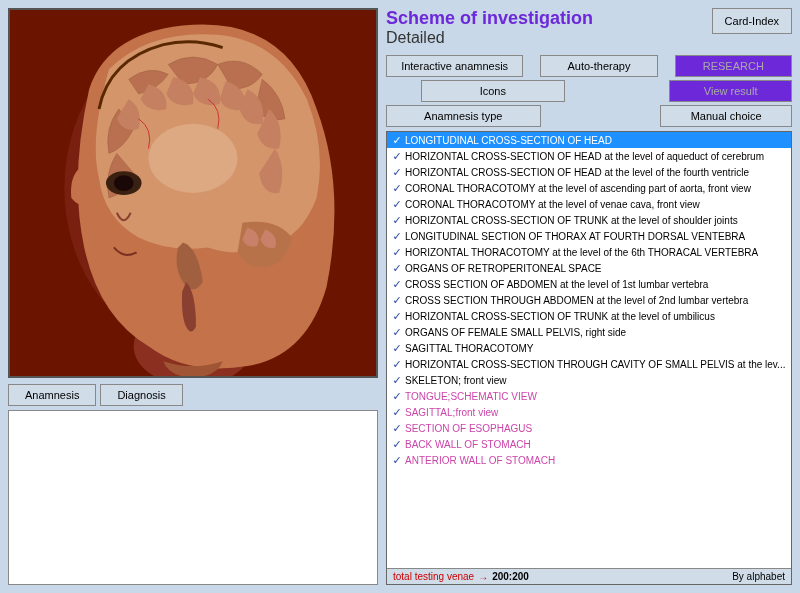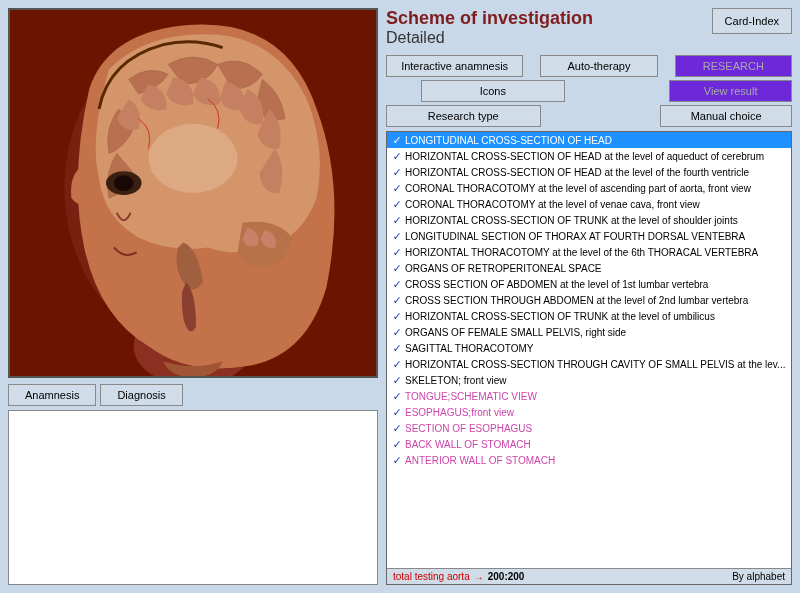--- a/index.html
+++ b/index.html
@@ -70,21 +70,21 @@
       gap: 4px;
     }
     .header-row {
       display: flex;
       justify-content: space-between;
       align-items: flex-start;
     }
     .scheme-title {
       font-size: 18px;
       font-weight: bold;
-      color: #7f1d1d;
+      color: #6d28d9;
     }
     .card-index-btn {
       padding: 6px 12px;
       background: #d0dce8;
       border: 1px solid #888;
       cursor: pointer;
       font-size: 11px;
     }
     .detailed-label {
       font-size: 16px;
@@ -272,21 +272,21 @@
         <button class="action-btn highlighted" style="flex:1; color:#aaa;">RESEARCH</button>
       </div>
 
       <div style="display:flex; gap:0;padding-left:35px;">
         <button class="action-btn" style="flex:1.2;">Icons</button>
         <div style="flex:1;"></div>
         <button class="action-btn highlighted" style="flex:1; color:#aaa;">View result</button>
       </div>
 
       <div style="display:flex; gap:3px;">
-        <button class="action-btn" style="flex:1.2;">Research type</button>
+        <button class="action-btn" style="flex:1.2;">Anamnesis type</button>
         <div style="flex:1;"></div>
         <button class="action-btn" style="flex:1;">Manual choice</button>
       </div>
     </div>
 
     <div class="list-container">
       <div class="list-inner">
         <div class="list-scroll" id="list-scroll">
 
         <div class="list-item selected">
@@ -352,39 +352,39 @@
             <div class="list-item">
               <span class="check">✓</span>
               <span class="item-text">SKELETON;  front  view</span>
             </div>
             <div class="list-item">
               <span class="check">✓</span>
               <span class="item-text pink">TONGUE;SCHEMATIC VIEW</span>
             </div>
             <div class="list-item">
               <span class="check">✓</span>
-              <span class="item-text pink">ESOPHAGUS;front view</span>
+              <span class="item-text pink">SAGITTAL;front view</span>
             </div>
             <div class="list-item">
               <span class="check">✓</span>
               <span class="item-text pink">SECTION OF ESOPHAGUS</span>
             </div>
             <div class="list-item">
               <span class="check">✓</span>
               <span class="item-text pink">BACK WALL OF STOMACH</span>
             </div>
             <div class="list-item">
               <span class="check">✓</span>
               <span class="item-text pink">ANTERIOR WALL  OF  STOMACH</span>
             </div>
           </div>
       </div>
 
       <div class="list-footer">
-        <span class="footer-left">total testing aorta</span>
+        <span class="footer-left">total testing venae</span>
         <span class="footer-arrow">→</span>
         <span class="footer-count">200:200</span>
         <span style="flex:1;"></span>
         <span class="footer-right">By alphabet</span>
       </div>
     </div>
   </div>
 </div>
 
 </body></html>

